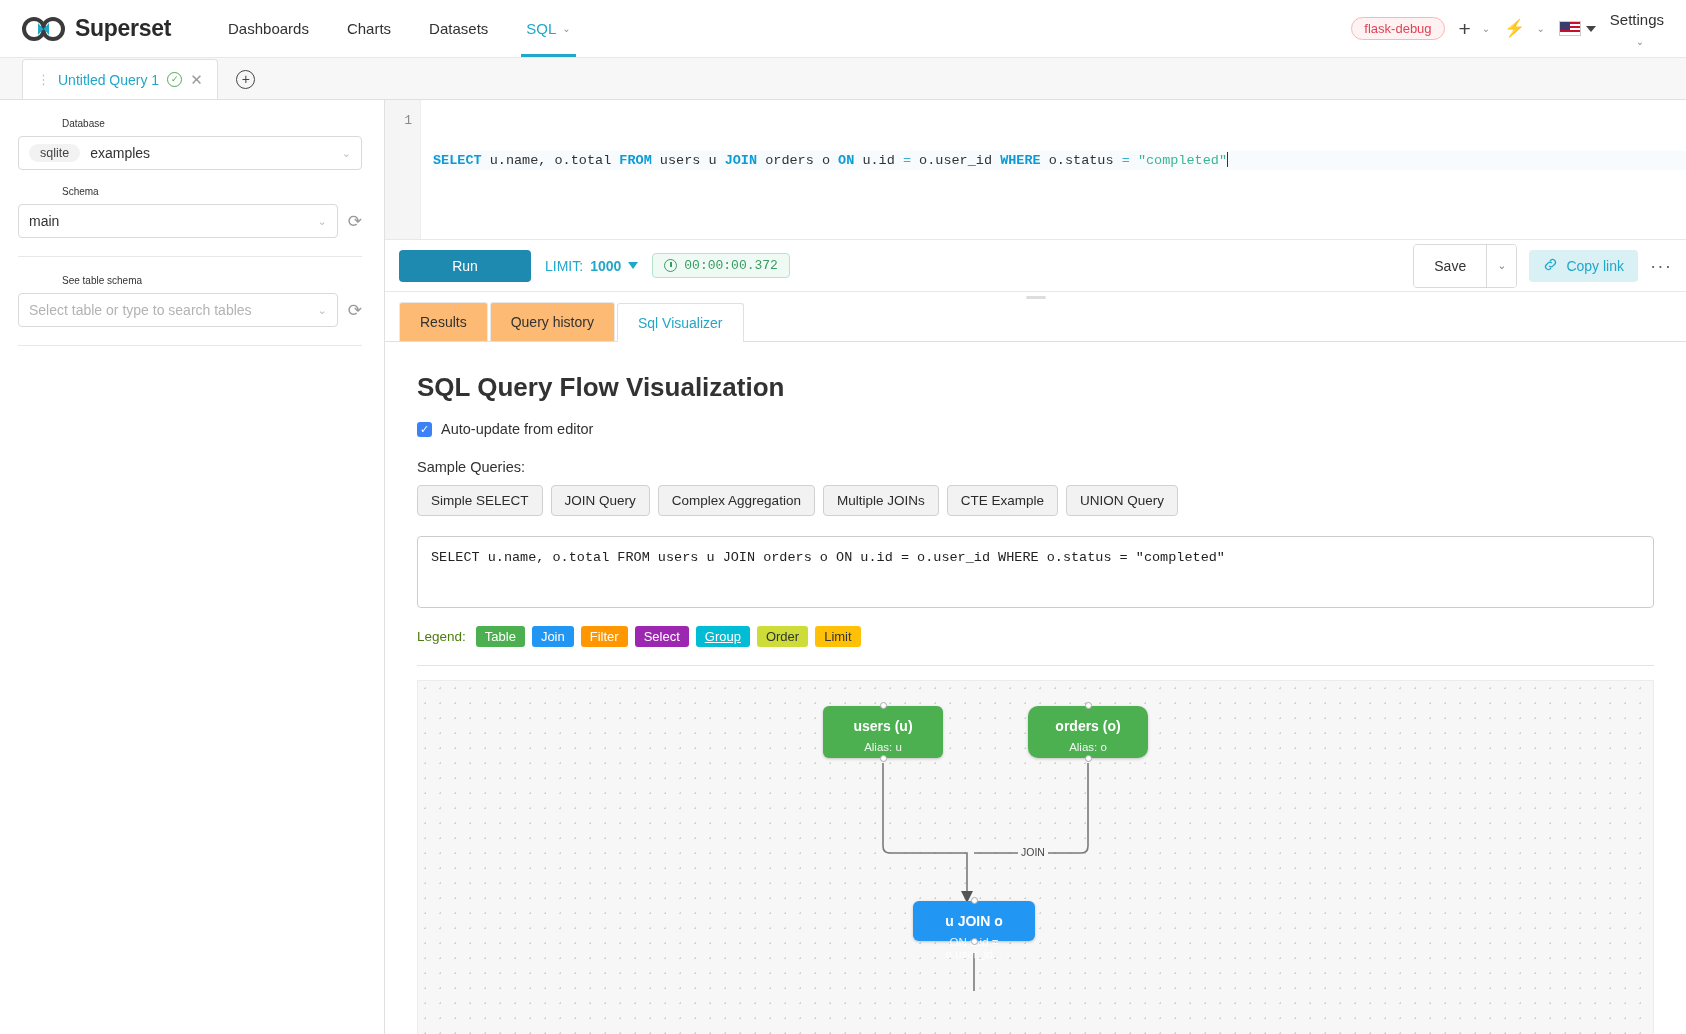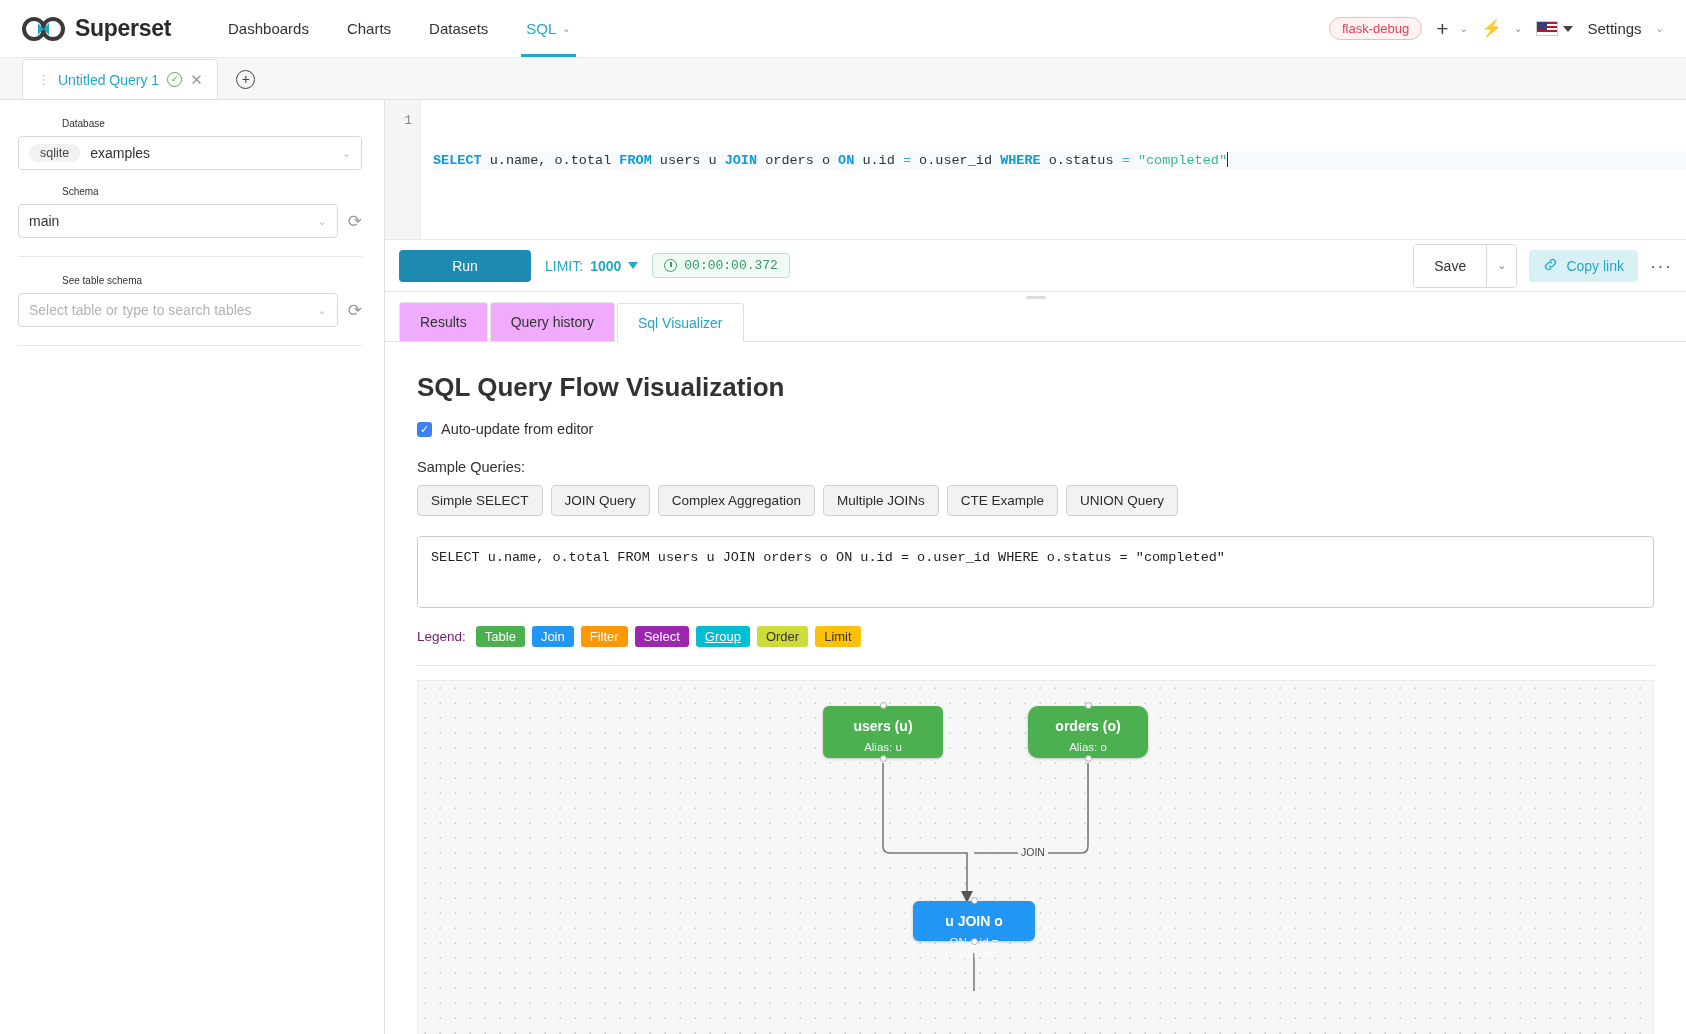--- a/index.html
+++ b/index.html
@@ -37,21 +37,21 @@
     border-radius:12px; padding:3px 12px; font-size:13px;
   }
   .icon-btn { display:flex; align-items:center; gap:5px; cursor:pointer; color:#444; }
   .plus-icon { font-size:21px; line-height:1; color:#444; }
   .bolt-icon { font-size:17px; line-height:1; }
   .flag { width:22px; height:15px; position:relative; display:inline-block; overflow:hidden; border:1px solid #ccc;}
   .flag .stripes { position:absolute; inset:0;
     background:repeating-linear-gradient(#c8102e 0 2.1px,#fff 2.1px 4.2px); }
   .flag .canton { position:absolute; left:0; top:0; width:10px; height:8px; background:#3c3b6e; }
   .tri-down { width:0;height:0;border-left:5px solid transparent;border-right:5px solid transparent;border-top:6px solid #444; }
-  .settings { font-size:15px; color:#323232; cursor:pointer; display:flex; align-items:center; gap:8px; }
+  .settings { font-size:15px; color:#323232; cursor:pointer; display:flex; align-items:center; gap:8px;flex-direction:column; }
 
   
   .tabstrip {
     height:42px; background:#f7f7f7; border-bottom:1px solid #e0e0e0;
     display:flex; align-items:flex-end; padding-left:22px;
   }
   .qtab {
     height:40px; background:#fff; border:1px solid #e0e0e0; border-bottom:none;
     border-radius:4px 4px 0 0; display:flex; align-items:center; gap:8px;
     padding:0 14px; font-size:14px; color:#20a7c9; cursor:pointer;
@@ -140,21 +140,21 @@
   }
   .dots { color:#666; font-size:19px; cursor:pointer; letter-spacing:1px; line-height:1; }
 
   .drag-handle { height:10px; display:flex; align-items:center; justify-content:center; }
   .drag-handle span { width:20px; height:3px; background:#ddd; border-radius:2px; }
 
   
   .rtabs { display:flex; gap:0; padding:0 14px; border-bottom:1px solid #e0e0e0; background:#fff; }
   .rtab {
     padding:11px 20px; font-size:14px; color:#323232; cursor:pointer;
-    border:1px solid transparent; border-bottom:none; background:#f0abfc;
+    border:1px solid transparent; border-bottom:none; background:#fdba74;
     border-color:#e8e8e8; margin-right:2px; border-radius:3px 3px 0 0;
   }
   .rtab.active { color:#20a7c9; background:#fff; border-color:#e0e0e0; position:relative; top:1px; }
 
   
   .viz { flex:1; overflow:auto; padding:22px 32px 0 32px; }
   .viz-title { font-size:26px; font-weight:bold; margin:8px 0 18px 0; }
   .chk-row { display:flex; align-items:center; gap:9px; margin-bottom:22px; }
   .chkbox {
     width:15px;height:15px;background:#3b82f6;border-radius:3px;
@@ -166,21 +166,21 @@
   .sq-btn {
     background:#f2f2f2; border:1px solid #d0d0d0; border-radius:4px;
     padding:7px 13px; font-size:13.5px; cursor:pointer; color:#2b2b2b; font-family:inherit;
   }
   .sql-area {
     width:100%; height:72px; border:1px solid #ccc; border-radius:4px;
     font-family:"Liberation Mono", monospace; font-size:13.5px; padding:11px 13px;
     color:#222; resize:none; line-height:1.5;
   }
   .legend-row { display:flex; align-items:center; gap:7px; margin:15px 0 18px 0; }
-  .legend-label { font-size:13.5px; color:#701a75; margin-right:3px; }
+  .legend-label { font-size:13.5px; color:#4d7c0f; margin-right:3px; }
   .chip { border-radius:3px; padding:3px 9px; font-size:13px; color:#fff; }
   .hr2 { height:1px; background:#e4e4e4; margin-bottom:14px; }
 
   .canvas {
     position:relative; height:430px; background:#f7f7f7;
     background-image:radial-gradient(#d3d3d3 1px, transparent 1px);
     background-size:15px 15px; border:1px solid #ececec;
   }
   .node {
     position:absolute; border-radius:6px; color:#fff; text-align:center;

